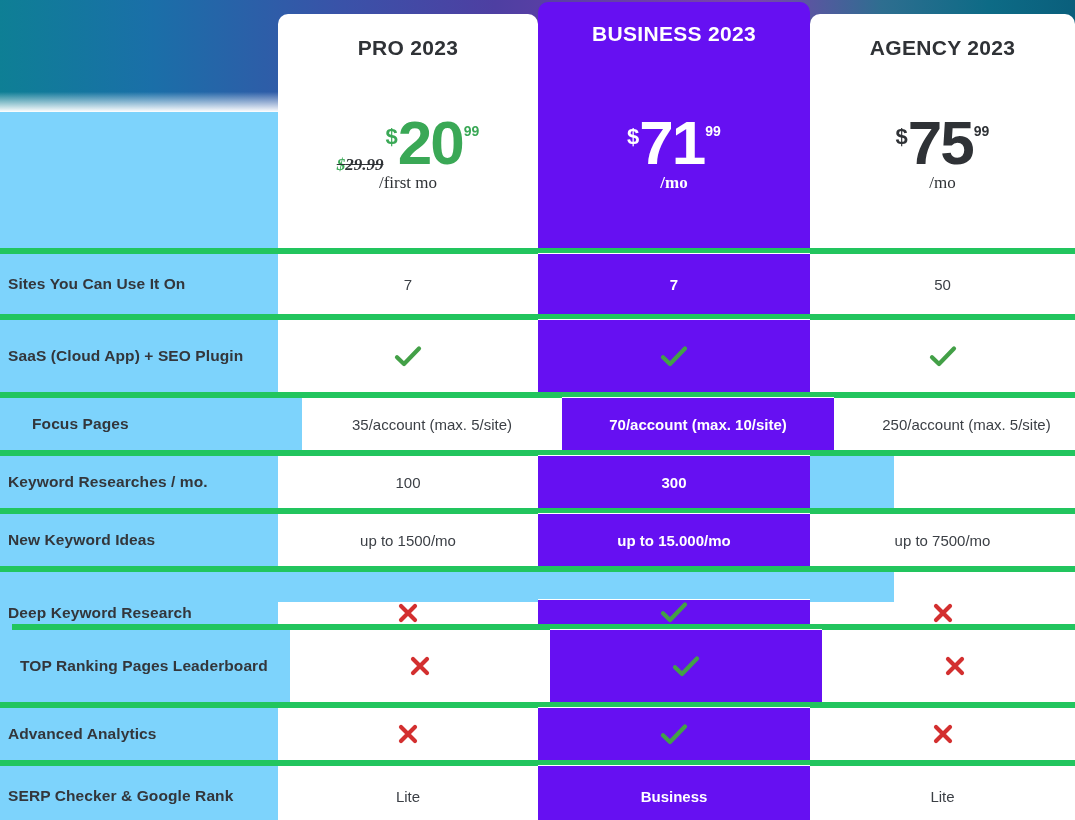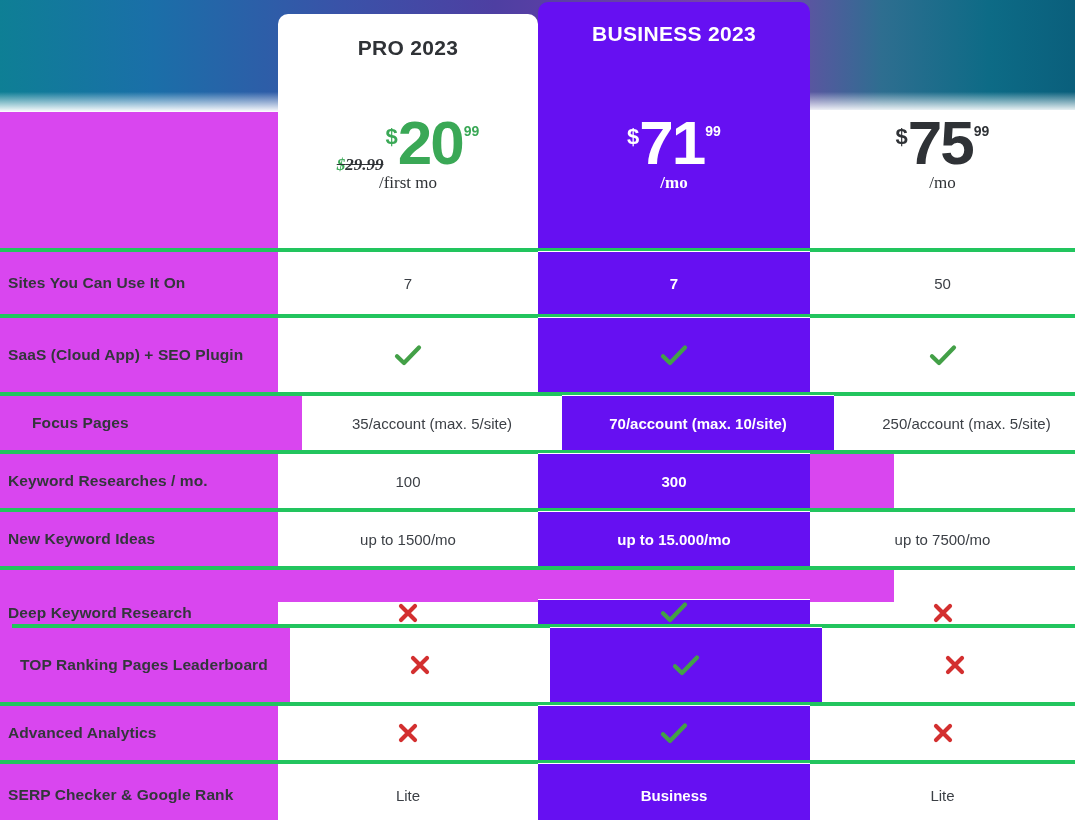--- a/index.html
+++ b/index.html
@@ -9,21 +9,21 @@
     height: 820px;
     background: #ffffff;
     font-family: "Liberation Sans", sans-serif;
     overflow: hidden;
   }
 
   #root {
     position: relative;
     width: 894px;
     height: 820px;
-    background: #d946ef;
+    background: #7dd3fc;
   }
 
   
   .gradient-band {
     position: absolute;
     left: 0;
     top: 0;
     width: 1075px;
     height: 112px;
     background:
@@ -210,21 +210,21 @@
   .per {
     font-family: "Liberation Serif", serif;
     font-size: 17px;
     color: #2f3236;
     margin-top: 2px;
   }
   .per.on-purple { color: #ffffff; }
 
   
   .row-feature {
-    border-top: 4px solid #22c55e;
+    border-top: 6px solid #22c55e;
   }
   .row-feature .cell-feature {
     border-top: 0;
   }
 
   .mark {
     font-size: 0;
     line-height: 0;
     display: inline-block;
   }
@@ -262,20 +262,25 @@
           <span class="plan-title">PRO 2023</span>
         </div>
       </div>
 
       <div class="cell-plan business">
         <div class="header-card purple">
           <span class="plan-title on-purple">BUSINESS 2023</span>
         </div>
       </div>
 
+      <div class="cell-plan agency">
+        <div class="header-card white">
+          <span class="plan-title">AGENCY 2023</span>
+        </div>
+      </div>
     </div>
 
     <div class="row row-price">
       <div class="cell-feature"></div>
 
       <div class="cell-plan">
         <div class="price-card card-white">
           <div class="price-line price-green">
             <span class="price-old"><span class="dollar-old">$</span><span>29.99</span></span>
             <span class="currency">$</span>

